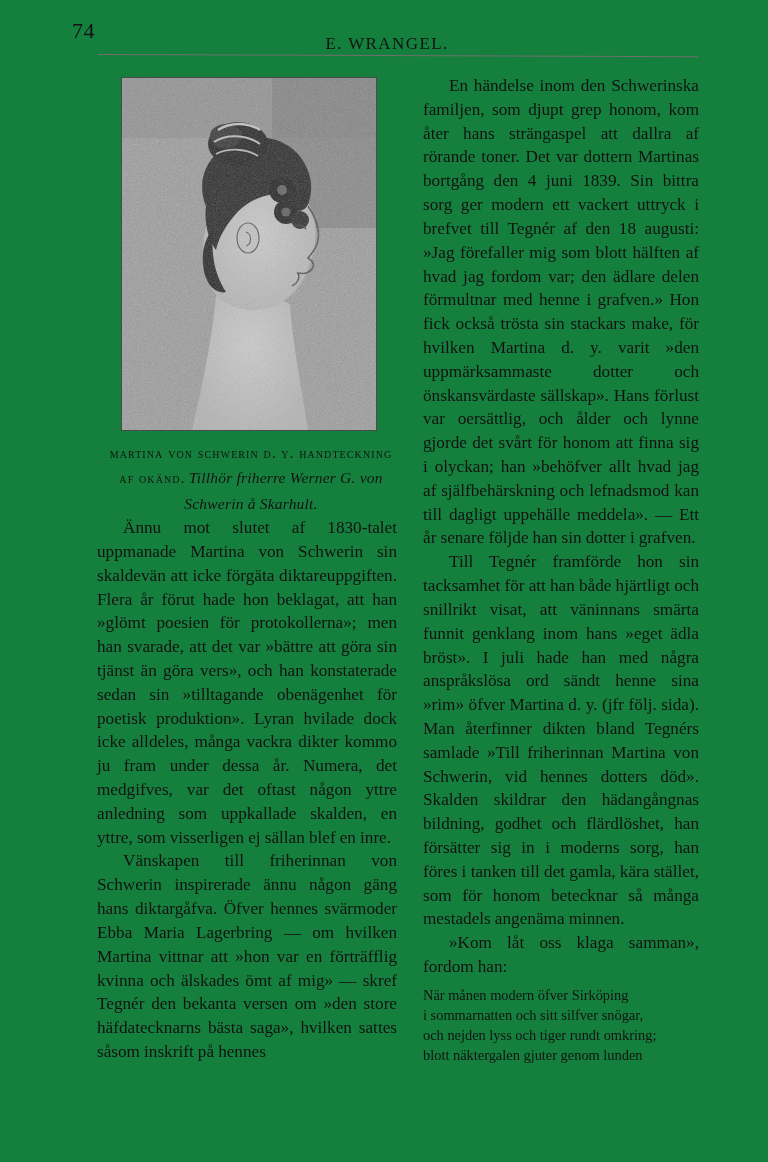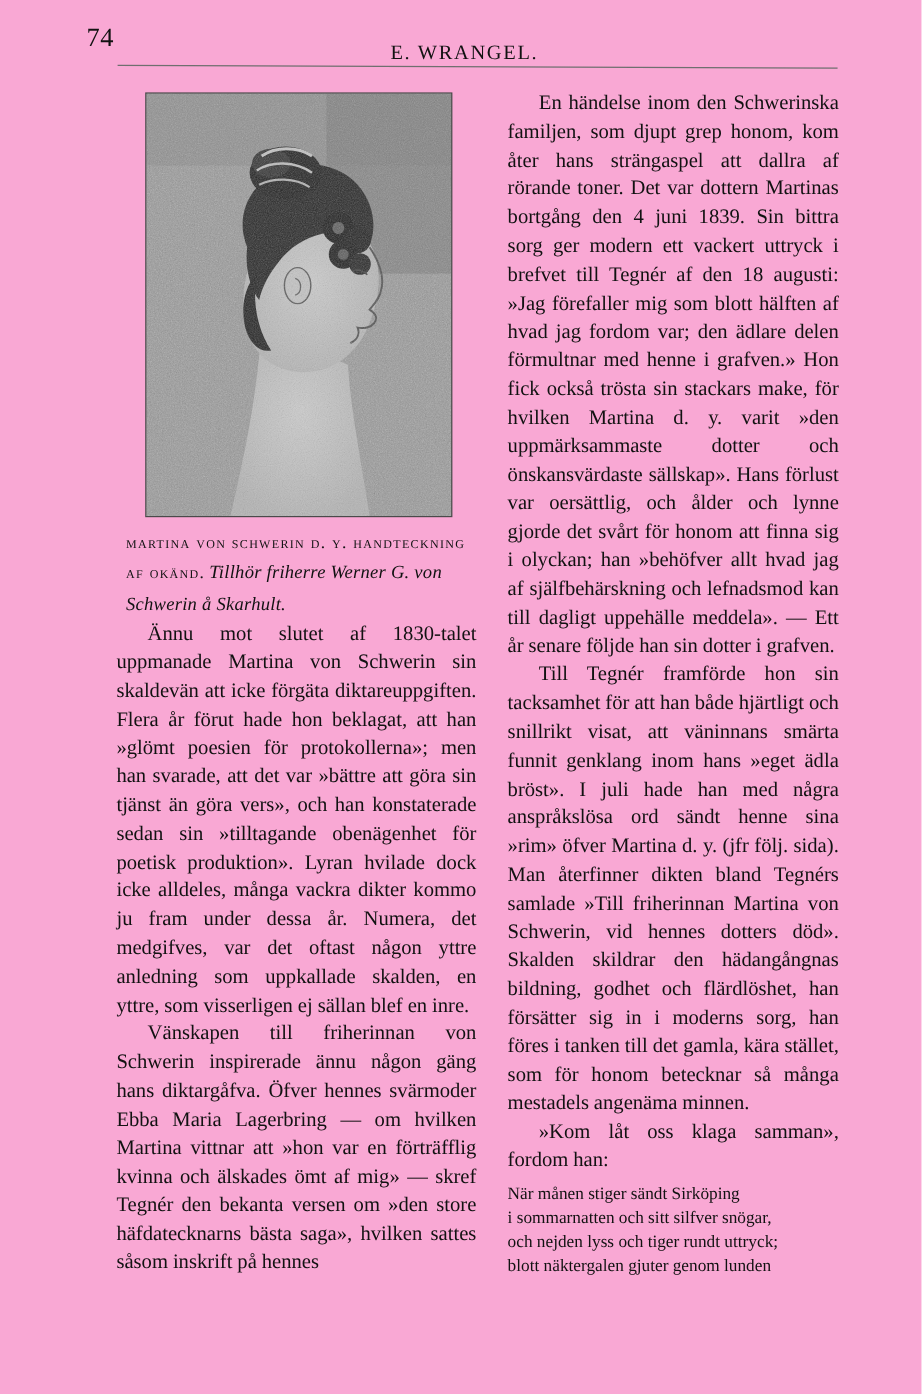--- a/index.html
+++ b/index.html
@@ -14,21 +14,21 @@
     font-family: "Liberation Serif", "DejaVu Serif", serif;
     color: #121212;
     position: relative;
   }
 
   .page {
     position: absolute;
     left: 0; top: 0;
     width: 768px;
     height: 1162px;
-    background: #f9a8d4;
+    background: #15803d;
   }
 
   
   .running-head {
     position: absolute;
     left: 72px;
     top: 20px;
     width: 630px;
     height: 30px;
   }
@@ -85,21 +85,21 @@
     opacity: .85;
   }
   .plate svg { position: absolute; inset: 0; }
 
   
   .caption {
     margin: 12px 0 0 8px;
     width: 292px;
     font-size: 13.5px;
     line-height: 1.62;
-    text-align: left;
+    text-align: center;
   }
   .caption .sc {
     font-variant: small-caps;
     text-transform: lowercase;
     letter-spacing: 1.1px;
     font-size: 14.5px;
   }
   .caption .it {
     font-style: italic;
     font-size: 15.5px;
@@ -222,21 +222,21 @@
     <p class="body">Ännu mot slutet af 1830-talet uppmanade Martina von Schwerin sin skaldevän att icke förgäta diktareuppgiften. Flera år förut hade hon beklagat, att han »glömt poesien för protokollerna»; men han svarade, att det var »bättre att göra sin tjänst än göra vers», och han konstaterade sedan sin »tilltagande obenägenhet för poetisk produktion». Lyran hvilade dock icke alldeles, många vackra dikter kommo ju fram under dessa år. Numera, det medgifves, var det oftast någon yttre anledning som uppkallade skalden, en yttre, som visserligen ej sällan blef en inre.</p>
     <p class="body">Vänskapen till friherinnan von Schwerin inspirerade ännu någon gäng hans diktargåfva. Öfver hennes svärmoder Ebba Maria Lagerbring — om hvilken Martina vittnar att »hon var en förträfflig kvinna och älskades ömt af mig» — skref Tegnér den bekanta versen om »den store häfdatecknarns bästa saga», hvilken sattes såsom inskrift på hennes</p>
   </div>
 
   <div class="col col-right">
     <p class="body">En händelse inom den Schwerinska familjen, som djupt grep honom, kom åter hans strängaspel att dallra af rörande toner. Det var dottern Martinas bortgång den 4 juni 1839. Sin bittra sorg ger modern ett vackert uttryck i brefvet till Tegnér af den 18 augusti: »Jag förefaller mig som blott hälften af hvad jag fordom var; den ädlare delen förmultnar med henne i grafven.» Hon fick också trösta sin stackars make, för hvilken Martina d. y. varit »den uppmärksammaste dotter och önskansvärdaste sällskap». Hans förlust var oersättlig, och ålder och lynne gjorde det svårt för honom att finna sig i olyckan; han »behöfver allt hvad jag af själfbehärskning och lefnadsmod kan till dagligt uppehälle meddela». — Ett år senare följde han sin dotter i grafven.</p>
     <p class="body">Till Tegnér framförde hon sin tacksamhet för att han både hjärtligt och snillrikt visat, att väninnans smärta funnit genklang inom hans »eget ädla bröst». I juli hade han med några anspråkslösa ord sändt henne sina »rim» öfver Martina d. y. (jfr följ. sida). Man återfinner dikten bland Tegnérs samlade »Till friherinnan Martina von Schwerin, vid hennes dotters död». Skalden skildrar den hädangångnas bildning, godhet och flärdlöshet, han försätter sig in i moderns sorg, han föres i tanken till det gamla, kära stället, som för honom betecknar så många mestadels angenäma minnen.</p>
     <p class="body">»Kom låt oss klaga samman», fordom han:</p>
 
     <div class="verse">
-      <div>När månen stiger sändt Sirköping</div>
+      <div>När månen modern öfver Sirköping</div>
       <div>i sommarnatten och sitt silfver snögar,</div>
-      <div>och nejden lyss och tiger rundt uttryck;</div>
+      <div>och nejden lyss och tiger rundt omkring;</div>
       <div>blott näktergalen gjuter genom lunden</div>
 
     </div>
   </div>
 
 </div>
 
 </body></html>

